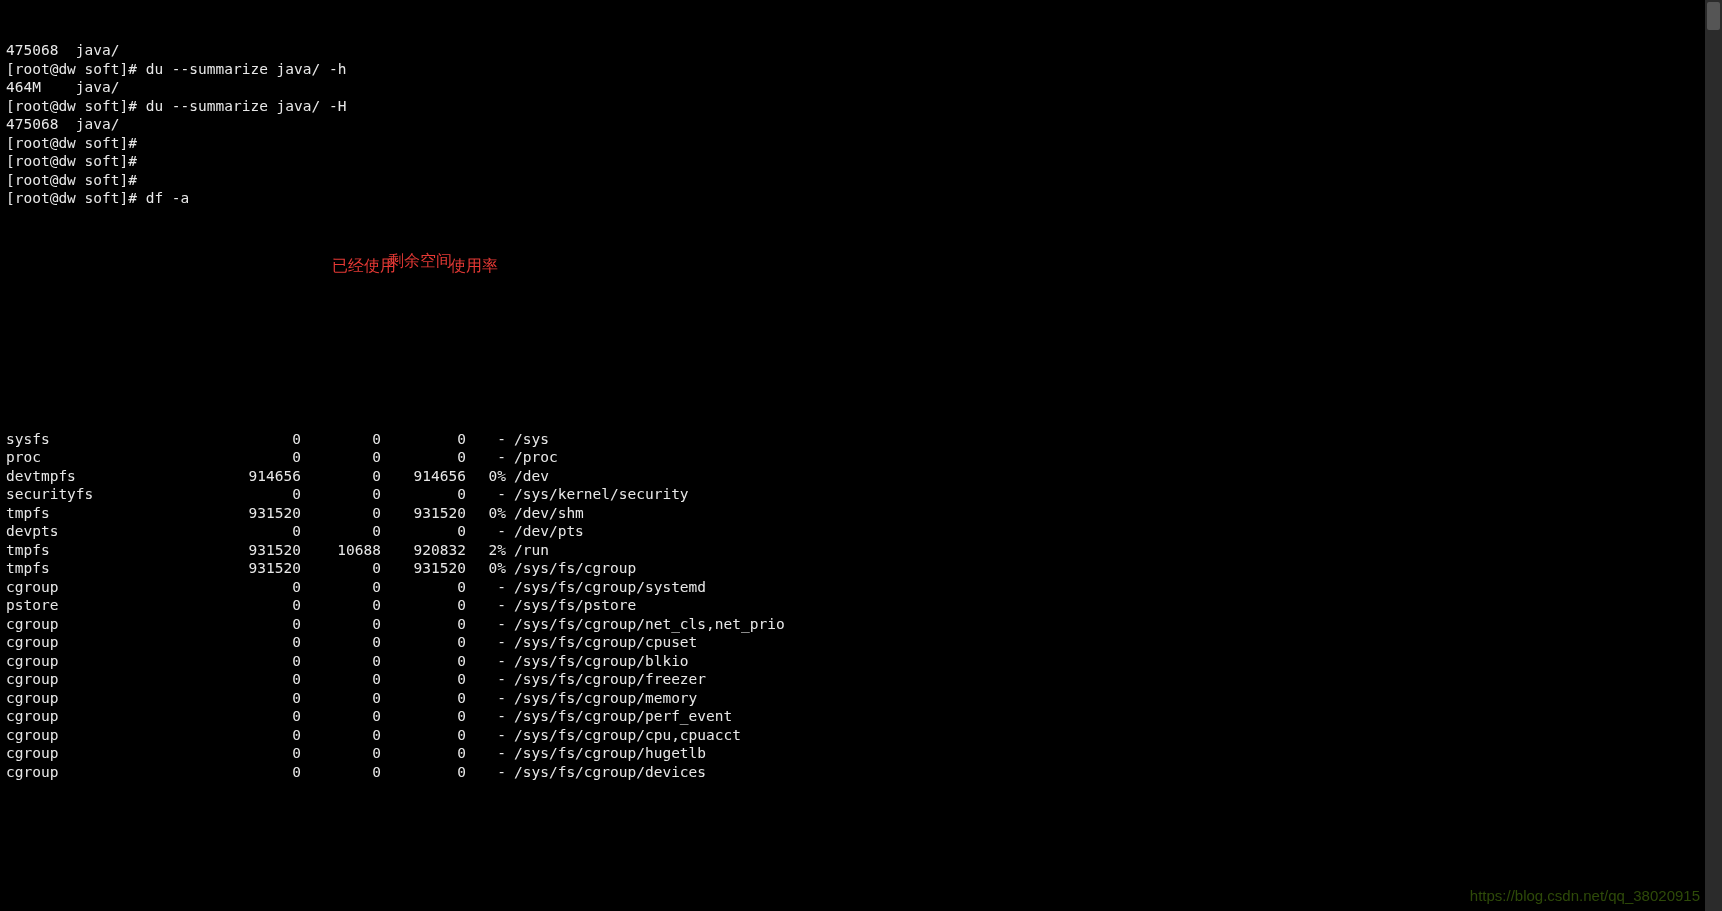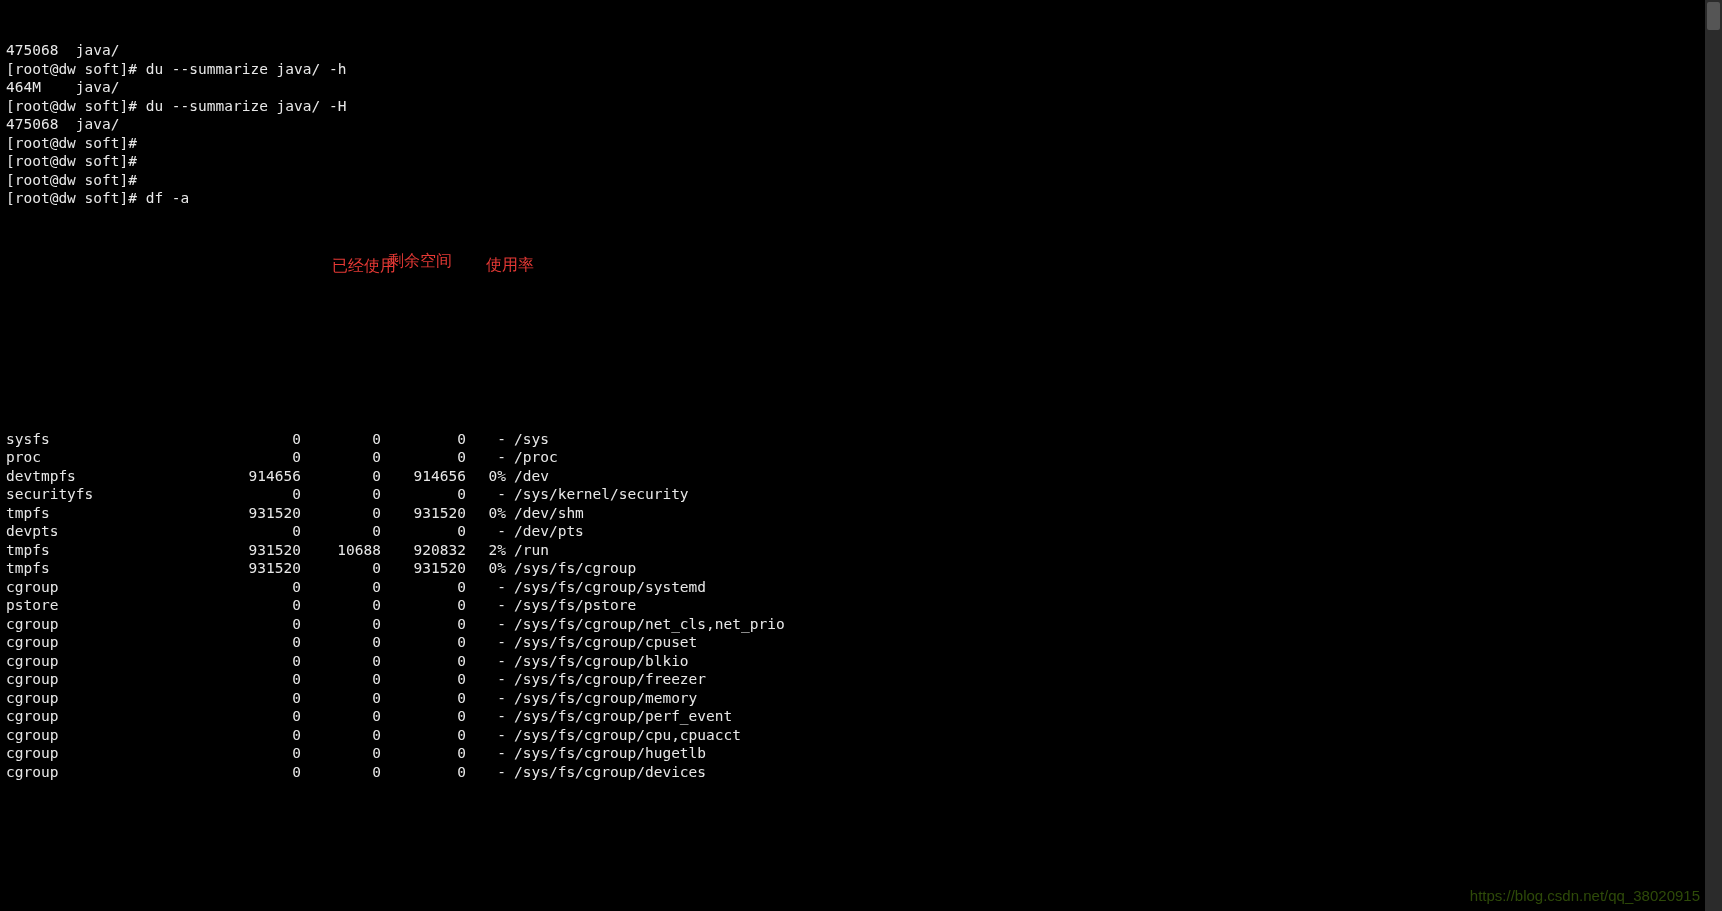--- a/index.html
+++ b/index.html
@@ -64,21 +64,21 @@
 </style>
 </head>
 <body>
 
 <div class="terminal">
   <div id="pre"><div class="line">475068  java/</div><div class="line">[root@dw soft]# du --summarize java/ -h</div><div class="line">464M    java/</div><div class="line">[root@dw soft]# du --summarize java/ -H</div><div class="line">475068  java/</div><div class="line">[root@dw soft]#</div><div class="line">[root@dw soft]#</div><div class="line">[root@dw soft]#</div><div class="line">[root@dw soft]# df -a</div></div>
 
   <div class="line">
     <span class="annot" style="left:326px; top:-6px;">已经使用</span>
     <span class="annot" style="left:382px; top:-11px;">剩余空间</span>
-    <span class="annot" style="left:480px; top:-6px;font-family:Liberation Mono, monospace;">使用率</span>
+    <span class="annot" style="left:444px; top:-6px;">使用率</span>
   </div>
 
 
   <div id="rows"><div class="line row"><span class="c-fs">sysfs</span><span class="c-bl">0</span><span class="c-us">0</span><span class="c-av">0</span><span class="c-pc">-</span><span class="c-mp">/sys</span></div><div class="line row"><span class="c-fs">proc</span><span class="c-bl">0</span><span class="c-us">0</span><span class="c-av">0</span><span class="c-pc">-</span><span class="c-mp">/proc</span></div><div class="line row"><span class="c-fs">devtmpfs</span><span class="c-bl">914656</span><span class="c-us">0</span><span class="c-av">914656</span><span class="c-pc">0%</span><span class="c-mp">/dev</span></div><div class="line row"><span class="c-fs">securityfs</span><span class="c-bl">0</span><span class="c-us">0</span><span class="c-av">0</span><span class="c-pc">-</span><span class="c-mp">/sys/kernel/security</span></div><div class="line row"><span class="c-fs">tmpfs</span><span class="c-bl">931520</span><span class="c-us">0</span><span class="c-av">931520</span><span class="c-pc">0%</span><span class="c-mp">/dev/shm</span></div><div class="line row"><span class="c-fs">devpts</span><span class="c-bl">0</span><span class="c-us">0</span><span class="c-av">0</span><span class="c-pc">-</span><span class="c-mp">/dev/pts</span></div><div class="line row"><span class="c-fs">tmpfs</span><span class="c-bl">931520</span><span class="c-us">10688</span><span class="c-av">920832</span><span class="c-pc">2%</span><span class="c-mp">/run</span></div><div class="line row"><span class="c-fs">tmpfs</span><span class="c-bl">931520</span><span class="c-us">0</span><span class="c-av">931520</span><span class="c-pc">0%</span><span class="c-mp">/sys/fs/cgroup</span></div><div class="line row"><span class="c-fs">cgroup</span><span class="c-bl">0</span><span class="c-us">0</span><span class="c-av">0</span><span class="c-pc">-</span><span class="c-mp">/sys/fs/cgroup/systemd</span></div><div class="line row"><span class="c-fs">pstore</span><span class="c-bl">0</span><span class="c-us">0</span><span class="c-av">0</span><span class="c-pc">-</span><span class="c-mp">/sys/fs/pstore</span></div><div class="line row"><span class="c-fs">cgroup</span><span class="c-bl">0</span><span class="c-us">0</span><span class="c-av">0</span><span class="c-pc">-</span><span class="c-mp">/sys/fs/cgroup/net_cls,net_prio</span></div><div class="line row"><span class="c-fs">cgroup</span><span class="c-bl">0</span><span class="c-us">0</span><span class="c-av">0</span><span class="c-pc">-</span><span class="c-mp">/sys/fs/cgroup/cpuset</span></div><div class="line row"><span class="c-fs">cgroup</span><span class="c-bl">0</span><span class="c-us">0</span><span class="c-av">0</span><span class="c-pc">-</span><span class="c-mp">/sys/fs/cgroup/blkio</span></div><div class="line row"><span class="c-fs">cgroup</span><span class="c-bl">0</span><span class="c-us">0</span><span class="c-av">0</span><span class="c-pc">-</span><span class="c-mp">/sys/fs/cgroup/freezer</span></div><div class="line row"><span class="c-fs">cgroup</span><span class="c-bl">0</span><span class="c-us">0</span><span class="c-av">0</span><span class="c-pc">-</span><span class="c-mp">/sys/fs/cgroup/memory</span></div><div class="line row"><span class="c-fs">cgroup</span><span class="c-bl">0</span><span class="c-us">0</span><span class="c-av">0</span><span class="c-pc">-</span><span class="c-mp">/sys/fs/cgroup/perf_event</span></div><div class="line row"><span class="c-fs">cgroup</span><span class="c-bl">0</span><span class="c-us">0</span><span class="c-av">0</span><span class="c-pc">-</span><span class="c-mp">/sys/fs/cgroup/cpu,cpuacct</span></div><div class="line row"><span class="c-fs">cgroup</span><span class="c-bl">0</span><span class="c-us">0</span><span class="c-av">0</span><span class="c-pc">-</span><span class="c-mp">/sys/fs/cgroup/hugetlb</span></div><div class="line row"><span class="c-fs">cgroup</span><span class="c-bl">0</span><span class="c-us">0</span><span class="c-av">0</span><span class="c-pc">-</span><span class="c-mp">/sys/fs/cgroup/devices</span></div></div>
 </div>
 
 <div class="scrollbar">
   <div class="scroll-thumb"></div>
 </div>
 

